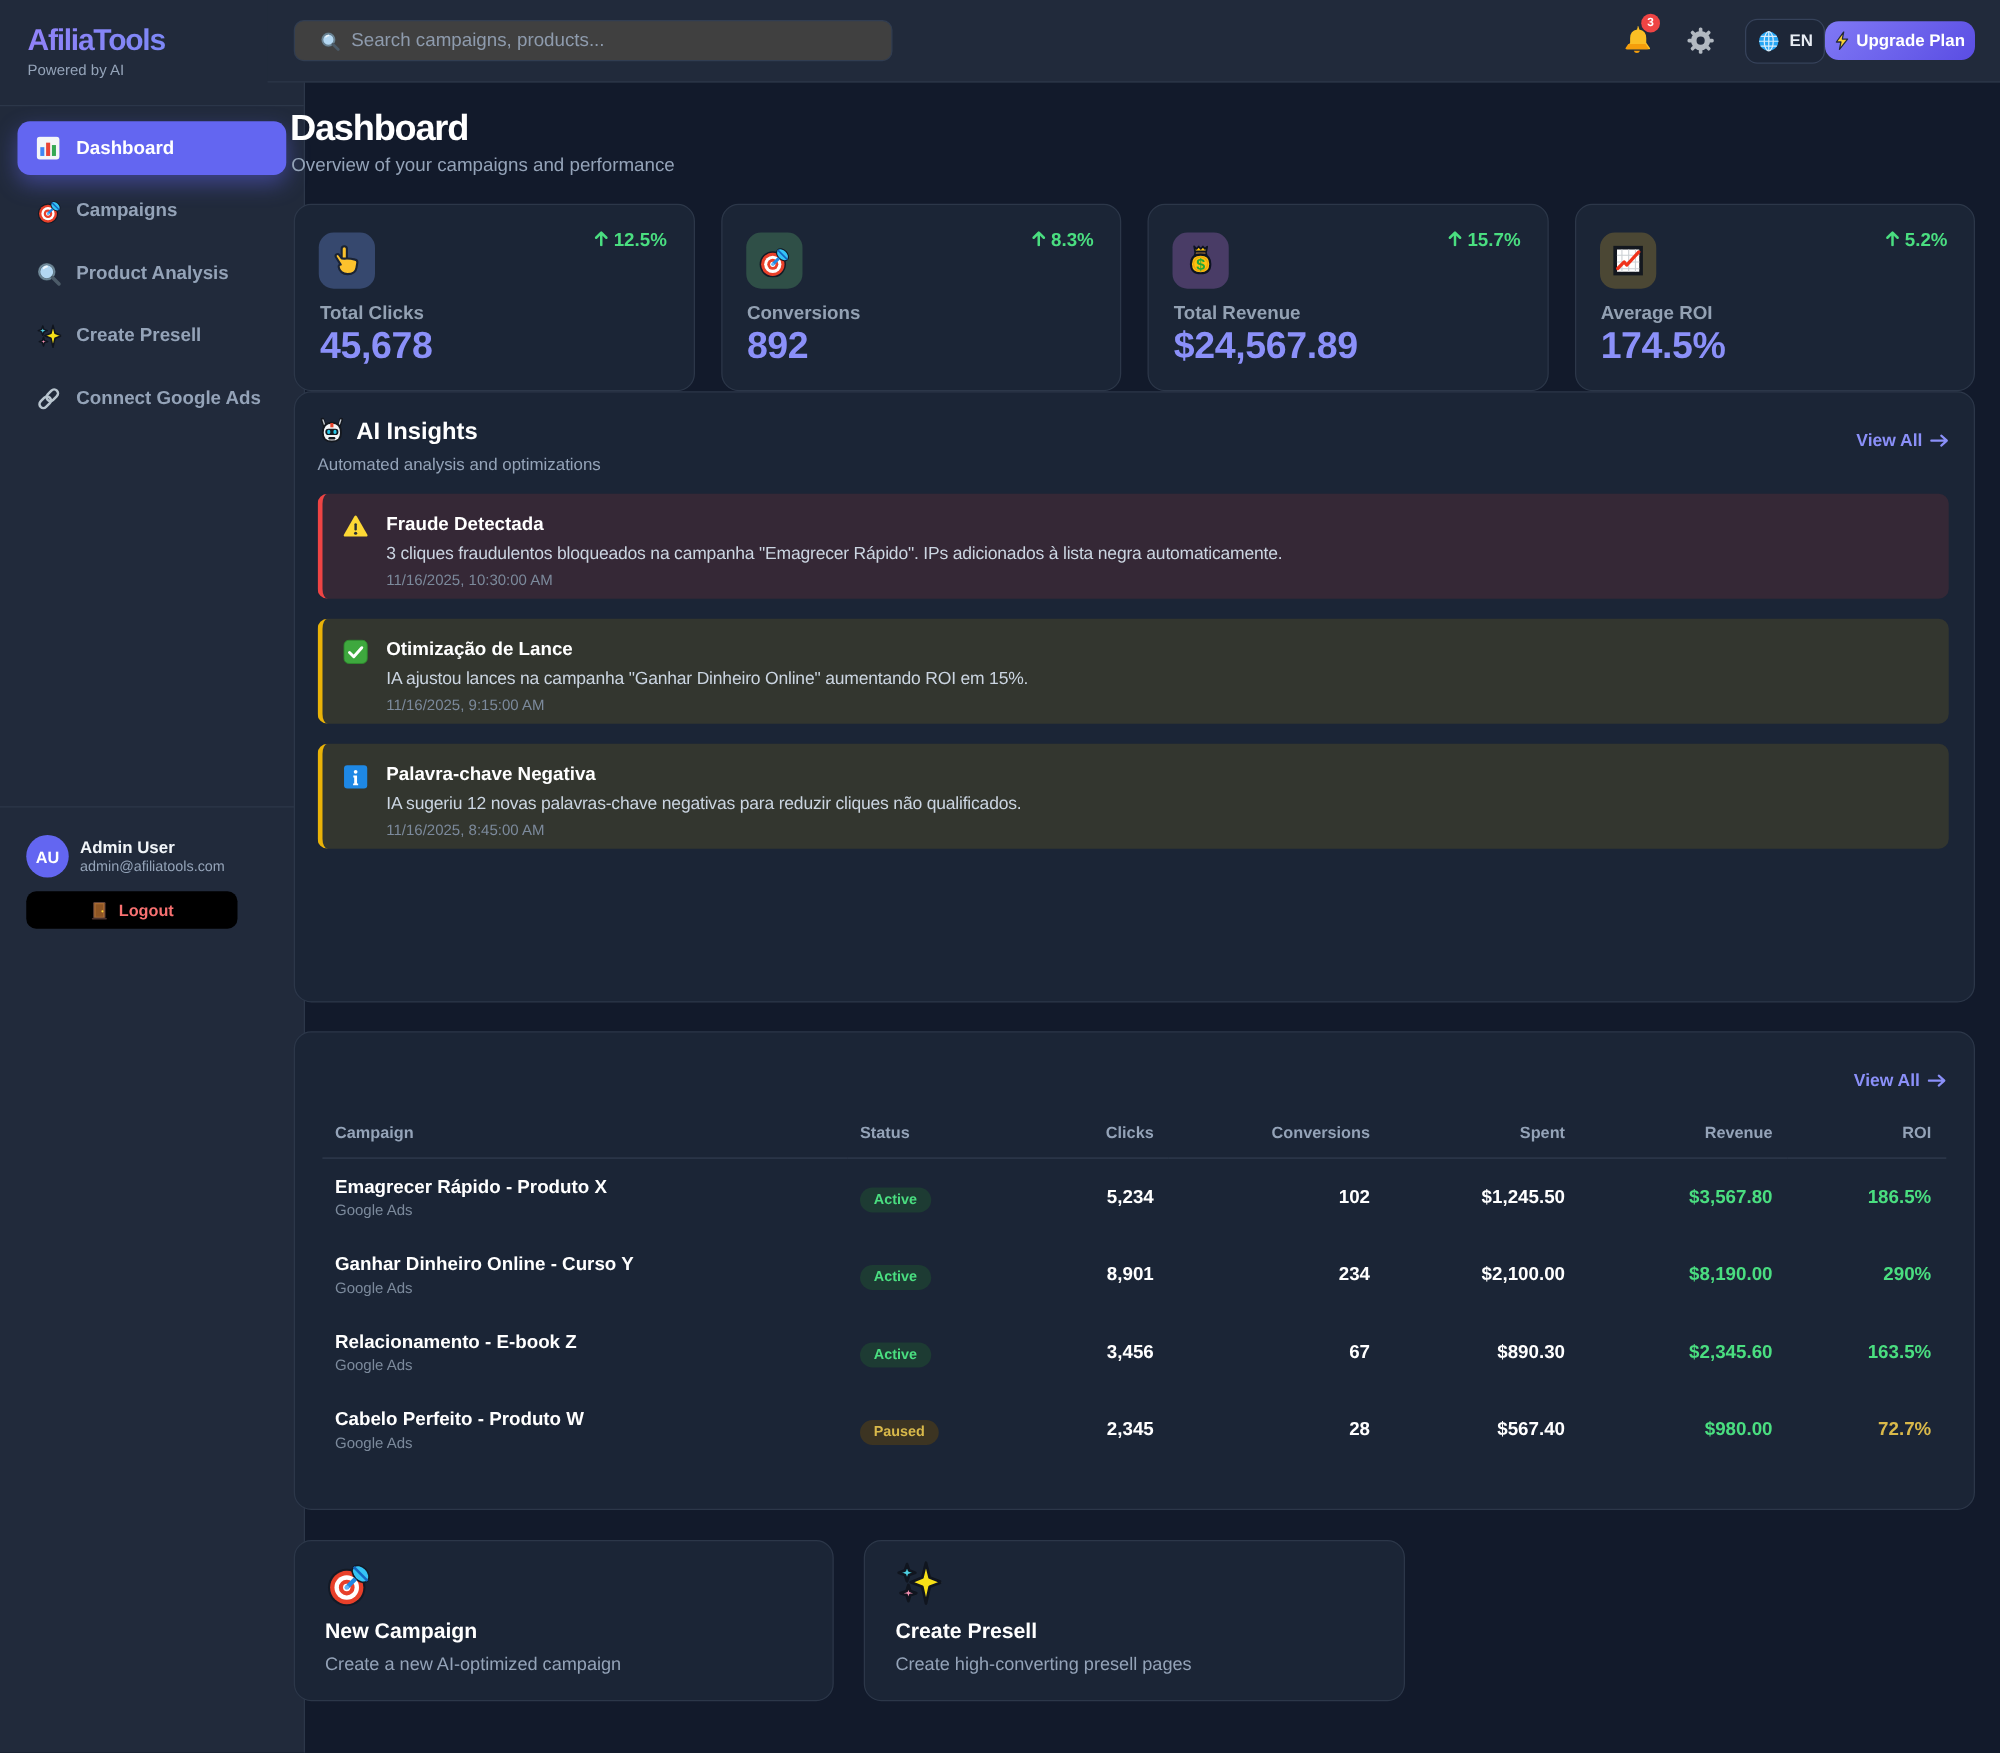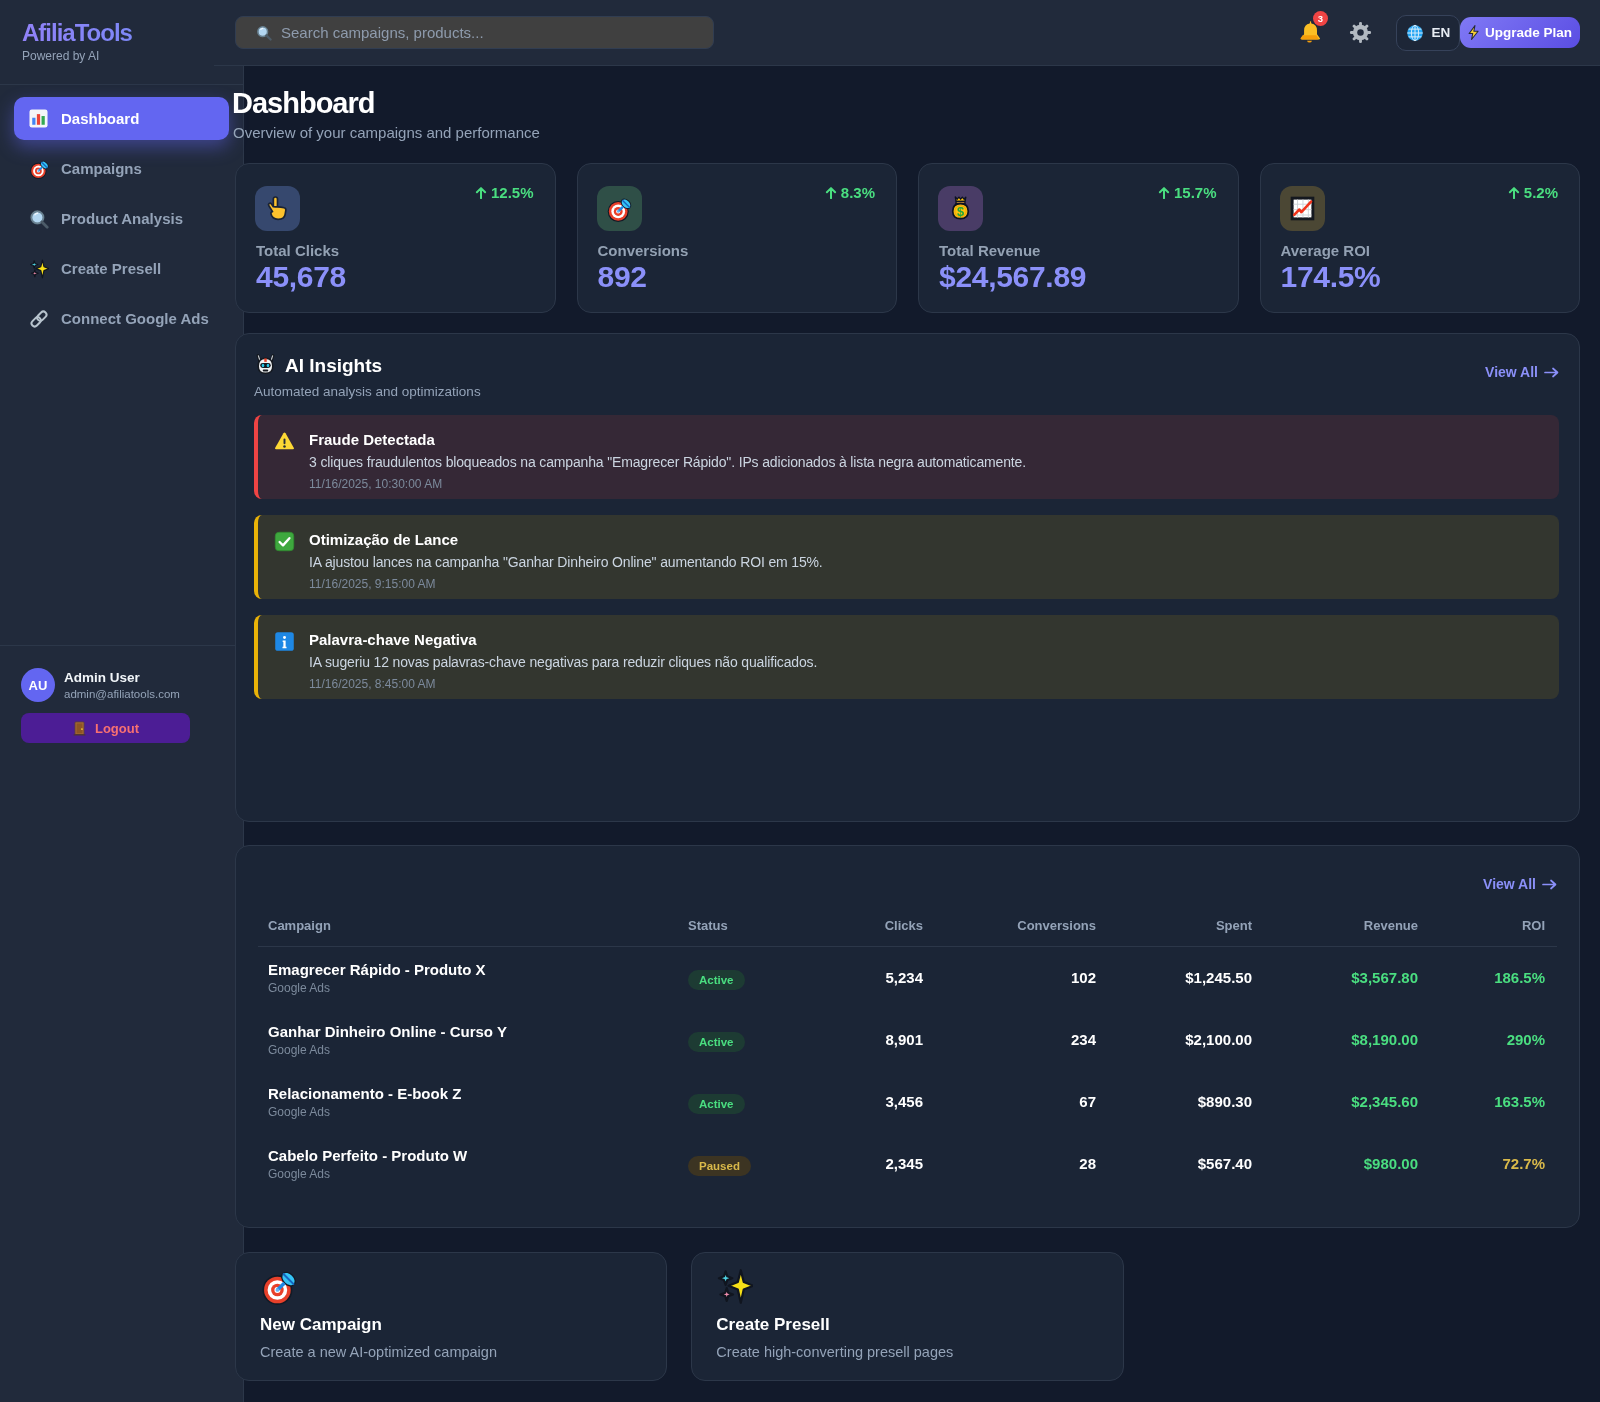--- a/index.html
+++ b/index.html
@@ -11,40 +11,40 @@
 .logo-div { border-bottom:1px solid #2c3749; margin-top:21px; }
 .nav { padding:12px 14px; }
 .nav-item { display:flex; align-items:center; gap:12px; padding:0 15px; border-radius:10px; color:#94a3b8; font-size:15px; font-weight:bold; height:43px; margin-bottom:7px; }
 .nav-item.active { background:#6366f1; color:#fff; box-shadow:0 7px 18px rgba(99,102,241,0.45); }
 .nav-item .ni { width:20px; height:20px; flex:none; }
 .side-bottom { position:absolute; left:0; top:645px; width:100%; border-top:1px solid #2c3749; padding:22px 21px 0 21px; }
 .user-row { display:flex; align-items:center; gap:9px; }
 .avatar { width:34px; height:34px; border-radius:50%; background:#6366f1; color:#fff; font-size:13px; font-weight:bold; display:flex; align-items:center; justify-content:center; flex:none; }
 .uname { font-size:13.5px; font-weight:bold; color:#f1f5f9; }
 .uemail { font-size:11.5px; color:#94a3b8; margin-top:3px; }
-.logout { margin-top:11px; width:169px; height:30px; background:#4c1d95; border-radius:8px; display:flex; align-items:center; justify-content:center; gap:8px; color:#f87171; font-size:13px; font-weight:bold; }
+.logout { margin-top:11px; width:169px; height:30px; background:#000000; border-radius:8px; display:flex; align-items:center; justify-content:center; gap:8px; color:#f87171; font-size:13px; font-weight:bold; }
 .main { position:absolute; left:214px; top:0; width:1386px; height:1402px; }
 .topbar { height:66px; background:#212a3b; border-bottom:1px solid #2c3749; display:flex; align-items:center; padding:0 20px 0 21px; }
 .search { width:479px; height:33px; background:#404040; border:1px solid #313d51; border-radius:8px; display:flex; align-items:center; padding:0 20px; gap:9px; color:#8e9bad; font-size:15px; }
 .top-right { margin-left:auto; display:flex; align-items:center; }
 .bellwrap { position:relative; width:25px; height:26px; margin-right:27px; }
 .badge { position:absolute; right:-6px; top:-9px; width:15px; height:15px; background:#ef4444; border-radius:50%; color:#fff; font-size:9.5px; font-weight:bold; display:flex; align-items:center; justify-content:center; }
 .gear { margin-right:24px; height:23px; }
 .lang { width:64px; height:36px; border:1px solid #36425a; border-radius:10px; display:flex; align-items:center; justify-content:center; gap:8px; color:#e8edf4; font-size:13.5px; font-weight:bold; background:#1d2637; }
 .upgrade { width:120px; height:31px; border-radius:11px; background:linear-gradient(135deg,#8079f5,#5a4de3); display:flex; align-items:center; justify-content:center; gap:6px; color:#fff; font-size:13.5px; font-weight:bold; }
 .content { padding:21px 20px 0 21px; }
 h2.page { font-size:29px; line-height:33px; font-weight:bold; color:#fff; letter-spacing:-1px; margin-left:-3px; }
 p.sub { font-size:15px; color:#94a3b8; margin-top:4px; margin-left:-2px; }
 .stats { display:grid; grid-template-columns:repeat(4,1fr); gap:21px; margin-top:22px; }
 .stat { background:#1b2536; border:1px solid #2c3749; border-radius:14px; height:150px; position:relative; }
 .ibox { position:absolute; left:19px; top:22px; width:45px; height:45px; border-radius:12px; display:flex; align-items:center; justify-content:center; }
-.stat .chg { position:absolute; top:20px; right:21px; color:#4ade80; font-size:15px; font-weight:bold; display:flex; align-items:center; gap:4px; }
+.stat .chg { position:absolute; top:20px; right:21px; color:#4ade80; font-size:15px; font-weight:bold; display:flex; gap:4px; }
 .stat .lbl { position:absolute; left:20px; top:78px; font-size:15px; font-weight:bold; color:#93a1b3; }
 .stat .val { position:absolute; left:20px; top:96px; font-size:30px; font-weight:bold; color:#8b90f9; letter-spacing:-0.3px; }
-.panel { background:#1b2536; border:1px solid #2c3749; border-radius:14px; margin-top:20px; position:relative; }
+.panel { background:#1b2536; border:1px solid #2c3749; border-radius:14px; position:relative; }
 .insights { padding:20px 20px 20px 18px; height:489px; }
 .ph-row { display:flex; align-items:flex-start; }
 .ph-title { display:flex; align-items:center; gap:8px; font-size:19px; font-weight:bold; color:#fff; }
 .ph-sub { font-size:13.5px; color:#94a3b8; margin-top:7px; }
 .viewall { margin-left:auto; color:#8b90f9; font-size:14px; font-weight:bold; margin-top:10px; display:flex; align-items:center; gap:6px; }
 .alert { border-radius:8px; border-left:4px solid; padding:13px 20px 0 16px; height:84px; margin-top:16px; display:flex; gap:12px; }
 .alert .aic { width:23px; height:23px; margin-top:3px; flex:none; }
 .alert h4 { font-size:15px; font-weight:bold; color:#fff; margin-top:3px; }
 .alert .ad { font-size:14px; color:#cbd5e1; margin-top:6px; letter-spacing:-0.15px; }
 .alert .at { font-size:12px; color:#7c8a9c; margin-top:7px; }

